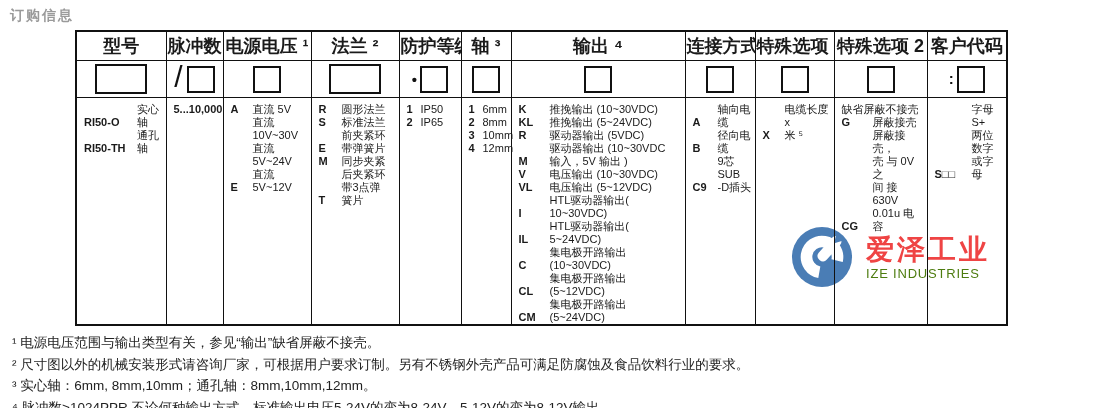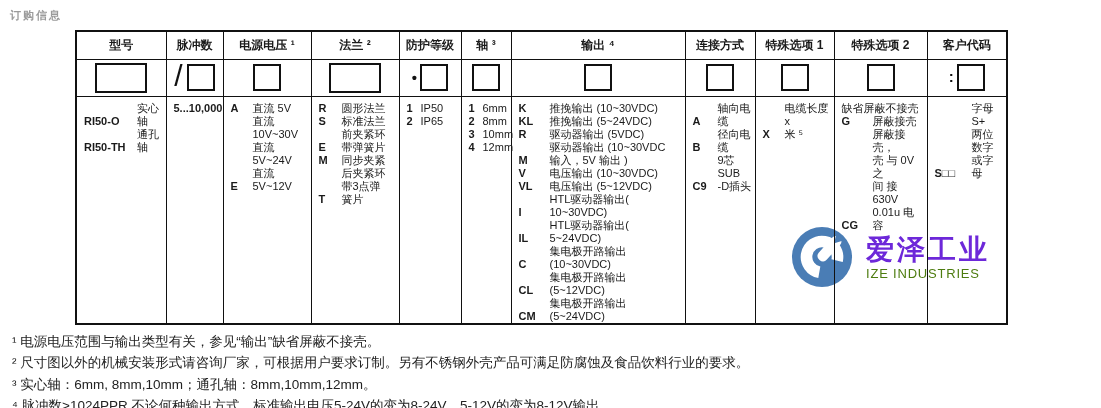--- a/index.html
+++ b/index.html
@@ -2,32 +2,32 @@
 <html><head>
 <meta charset="utf-8">
 <style>
   * { box-sizing: border-box; }
   body {
     margin: 0; background: #ffffff; width: 1101px; height: 408px;
     font-family: "Liberation Sans", "DejaVu Sans", sans-serif;
     color: #1a1a1a; overflow: hidden;
   }
   .page-title {
-    font-size: 11px; font-weight: bold; color: #9a9a9a;
+    font-size: 14px; font-weight: bold; color: #9a9a9a;
     letter-spacing: 2px; margin: 6px 8px 5px 10px; line-height: 19px;
   }
   .twrap { position: relative; margin-left: 75px; width: 933px; }
   table.order {
     border-collapse: collapse; table-layout: fixed; width: 931px;
     position: relative; z-index: 1; background: transparent;
   }
   table.order th, table.order td { border: 1.5px solid #111; }
   table.order { border: 2px solid #111; }
   tr.hdr th {
-    font-size: 12px; font-weight: bold; height: 28px;
+    font-size: 18px; font-weight: bold; height: 28px;
     text-align: center; vertical-align: middle; padding: 2px 1px;
     white-space: nowrap; overflow: hidden;
   }
   tr.boxes td { height: 37px; vertical-align: middle; }
   .boxwrap { display: flex; align-items: center; justify-content: center; height: 100%; gap: 3px; }
   .obox { border: 2px solid #111; background: transparent; flex: 0 0 auto; }
   .obox.small { width: 28px; height: 27px; }
   .obox.wide  { width: 52px; height: 30px; }
   .pfx { display: inline-block; color: #111; }
   .pfx.slash { font-size: 30px; font-weight: 400; margin-right: 1px; transform: translateY(-2px); }
@@ -39,21 +39,21 @@
   }
   .entry { display: flex; align-items: flex-end; }
   .entry .code { flex: 0 0 var(--cw, 20px); font-weight: bold; white-space: nowrap; }
   .entry .txt  { white-space: pre-line; }
   .fnotes { margin: 6px 0 0 12px; font-size: 13.5px; line-height: 21.5px; color: #222; }
   .fnote { white-space: nowrap; }
   .logo {
     position: absolute; left: 716px; top: 196px; z-index: 0;
     display: flex; align-items: center; gap: 13px;
   }
-  .logo-cn { font-size: 28px; font-weight: bold; color: #6d28d9; letter-spacing: 3px; line-height: 32px; white-space: nowrap; }
+  .logo-cn { font-size: 28px; font-weight: bold; color: #ef4444; letter-spacing: 3px; line-height: 32px; white-space: nowrap; }
   .logo-en { font-size: 13px; color: #4d7c0f; letter-spacing: 0.8px; white-space: nowrap; }
 </style>
 </head>
 <body>
 
 <div class="page-title">订购信息</div>
 
 <div class="twrap">
 
   <div class="logo">

